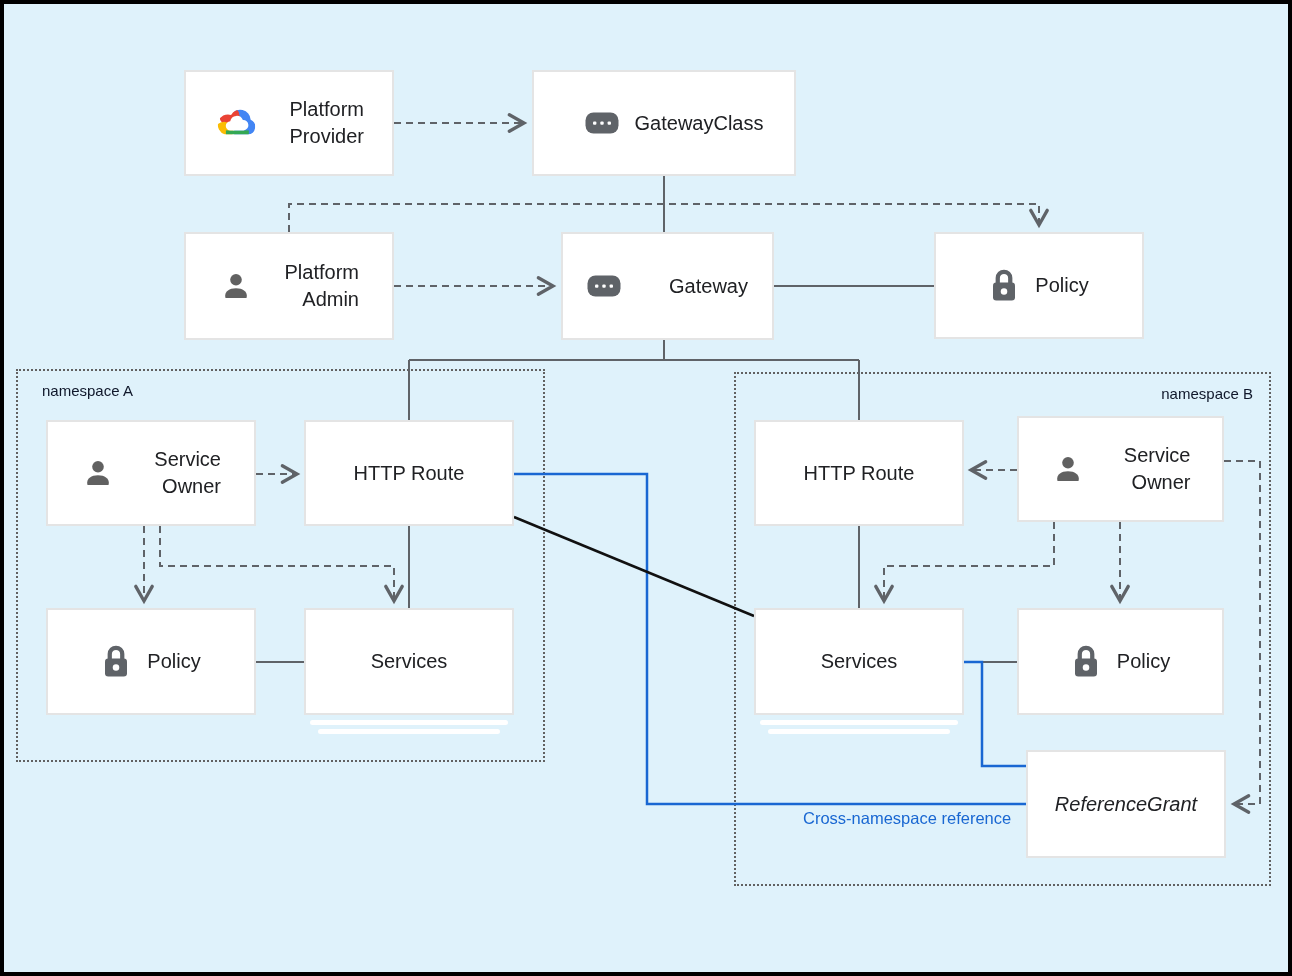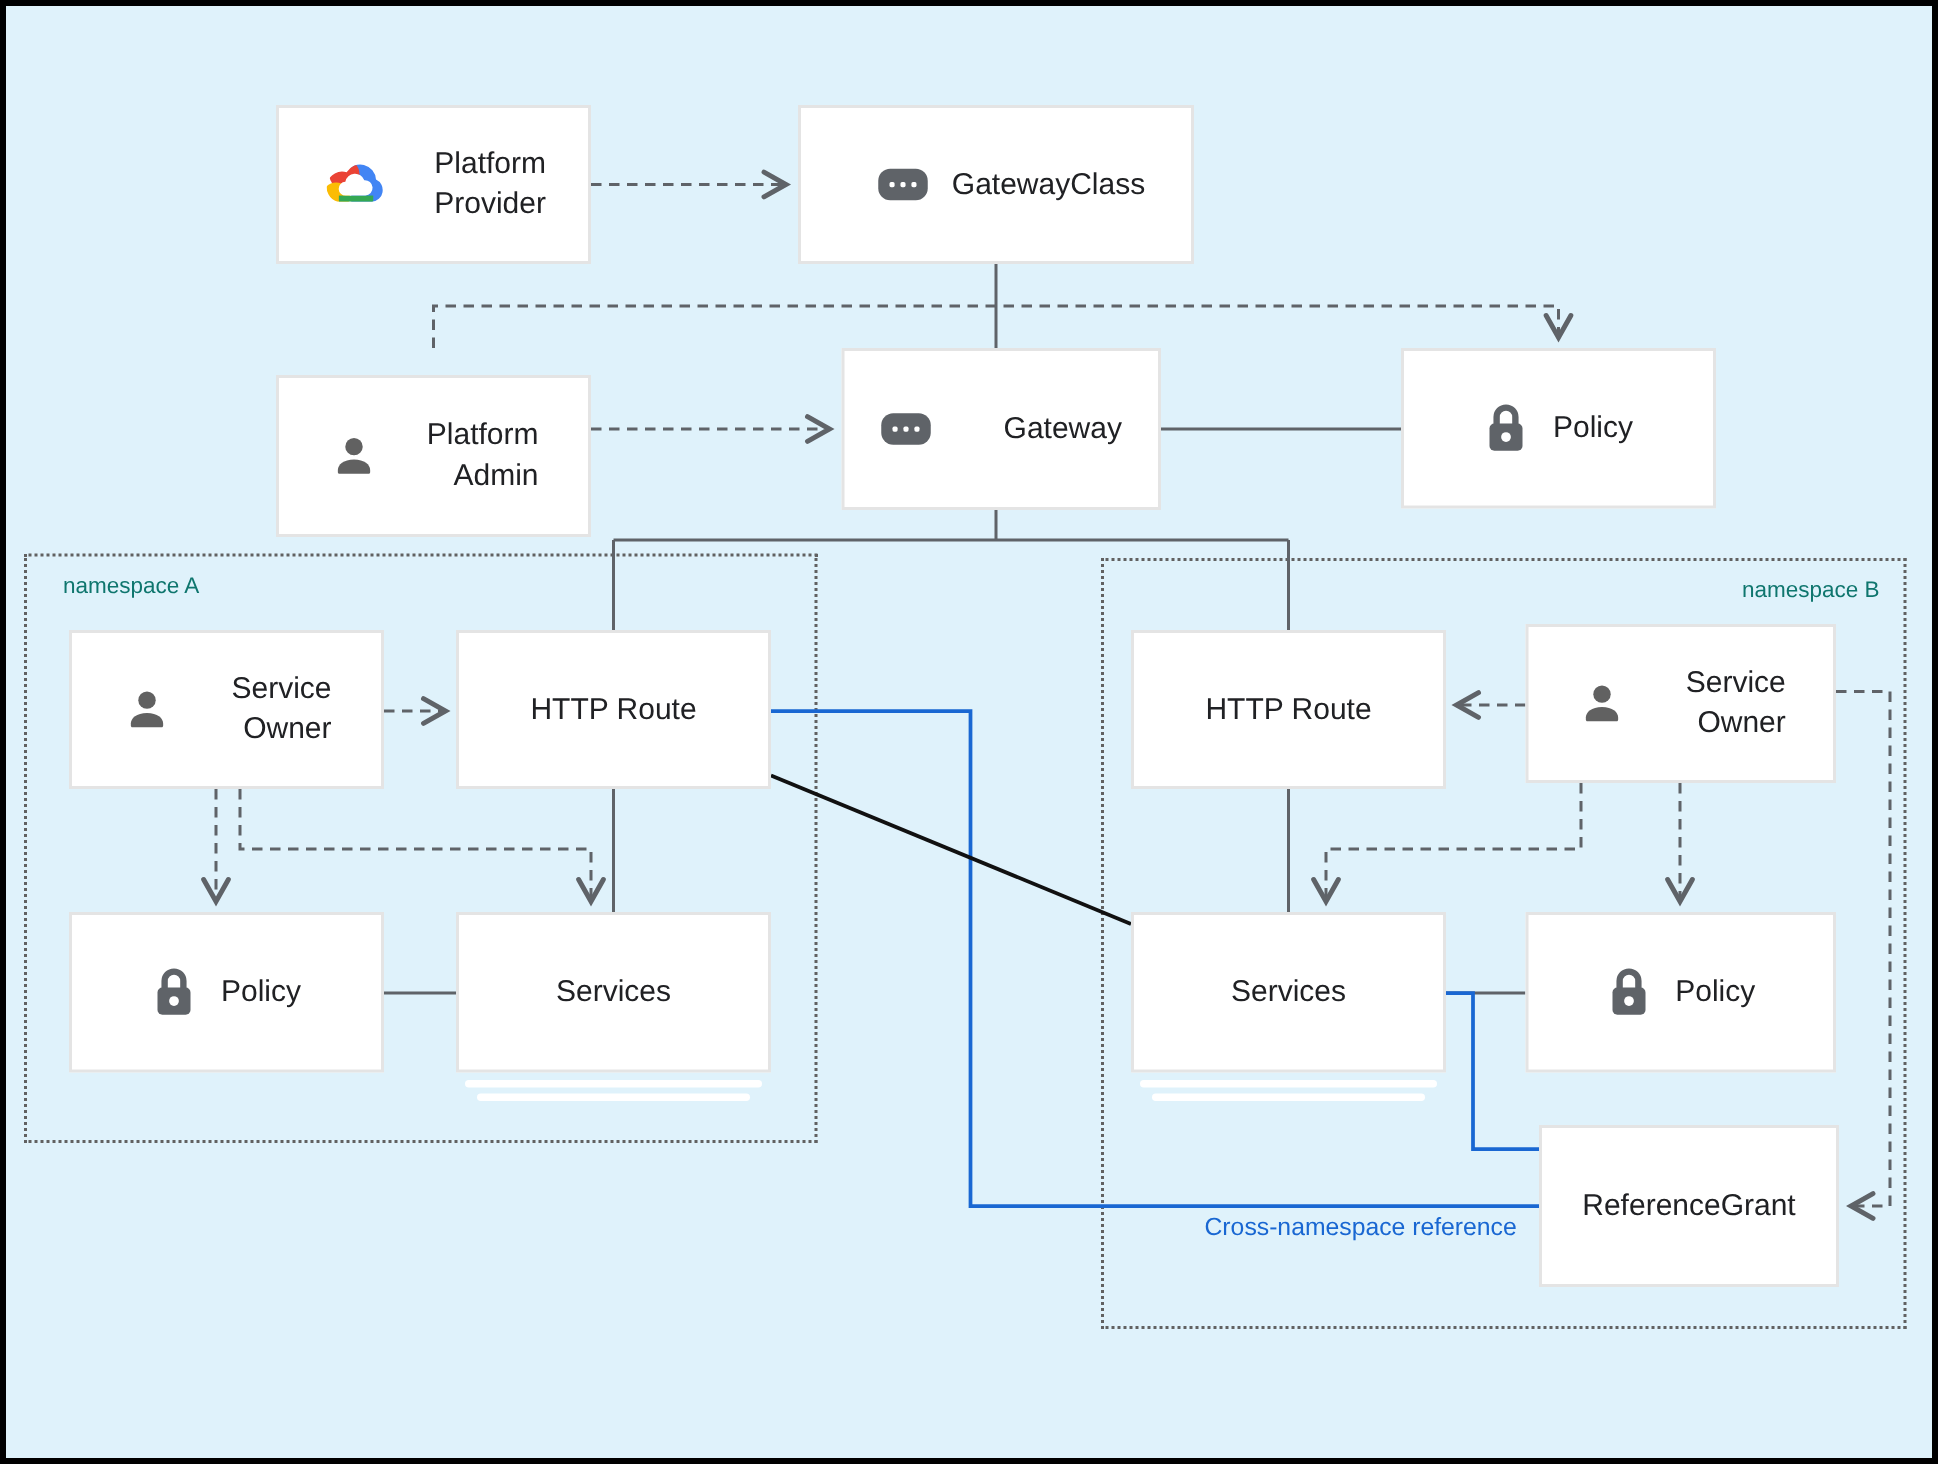--- a/index.html
+++ b/index.html
@@ -20,21 +20,21 @@
   .edge-dash{stroke:#5F6368;stroke-width:2;fill:none;stroke-dasharray:7 5;}
   .edge-blue{stroke:#1967D2;stroke-width:2.5;fill:none;}
   .edge-black{stroke:#111111;stroke-width:2.5;fill:none;}
   .ns{
     position:absolute;
     border:2px dotted #616161;
     box-sizing:border-box;
   }
   .ns-label{
     position:absolute;
-    font-size:15px;color:#0f766e;
+    font-size:15px;color:#0f172a;
     white-space:nowrap;
   }
   .node{
     position:absolute;
     background:#FFFFFF;
     border:2px solid #E4E4E4;
     box-sizing:border-box;
     display:flex;align-items:center;justify-content:center;
     gap:16px;
     color:#202124;font-size:20px;line-height:1.35;
@@ -120,21 +120,21 @@
       <svg viewBox="0 0 34 22" width="34" height="22">
         <rect x="0.5" y="0.5" width="33" height="21" rx="8" fill="#5F6368"></rect>
         <rect x="8" y="9.4" width="3.4" height="3.4" rx="1.1" fill="#fff"></rect>
         <rect x="15.3" y="9.4" width="3.4" height="3.4" rx="1.1" fill="#fff"></rect>
         <rect x="22.6" y="9.4" width="3.4" height="3.4" rx="1.1" fill="#fff"></rect>
       </svg>
     </span>
     <span class="label">GatewayClass</span>
   </div>
 
-  <div class="node" style="left:180px;top:228px;width:210px;height:108px;margin-top:18px;">
+  <div class="node" style="left:180px;top:228px;width:210px;height:108px;">
     <span class="icon">
       <svg viewBox="0 0 24 24" width="34" height="34">
         <circle cx="12" cy="7.6" r="4.1" fill="#616161"></circle>
         <path d="M12 13.6c-4.9 0-7.6 2.4-7.6 5v1.1c0 0.4 0.3 0.7 0.7 0.7h13.8c0.4 0 0.7-0.3 0.7-0.7v-1.1c0-2.6-2.7-5-7.6-5z" fill="#616161"></path>
       </svg>
     </span>
     <span class="label two-line">Platform Admin</span>
   </div>
 
   <div class="node" style="left:557px;top:228px;width:213px;height:108px;gap:48px;">
@@ -215,20 +215,20 @@
     <span class="icon">
       <svg viewBox="0 0 24 28" width="30" height="35">
         <path d="M7 12 V8 a5 5 0 0 1 10 0 v4" fill="none" stroke="#5F6368" stroke-width="3.4"></path>
         <rect x="3.2" y="11.5" width="17.6" height="14.5" rx="2.6" fill="#5F6368"></rect>
         <circle cx="12" cy="18.7" r="2.6" fill="#fff"></circle>
       </svg>
     </span>
     <span class="label">Policy</span>
   </div>
 
-  <div class="node" style="left:1022px;top:746px;width:200px;height:108px;">
+  <div class="node" style="left:1022px;top:746px;width:200px;height:108px;font-style:italic;">
     <span class="label">ReferenceGrant</span>
   </div>
 
   <div class="annotation" style="left:757px;top:805px;margin-left:42px;">Cross-namespace reference</div>
 
 </div>
 </div>
 
 </body></html>

